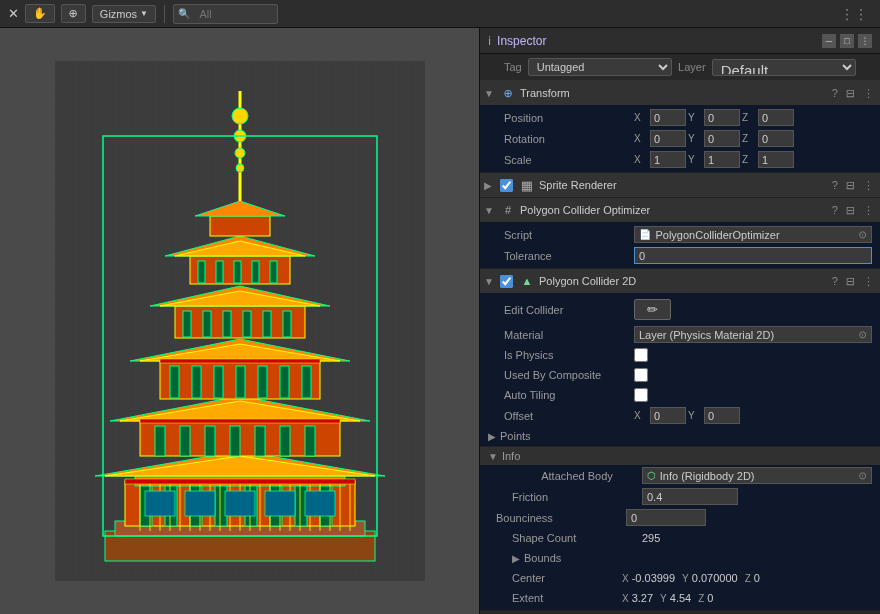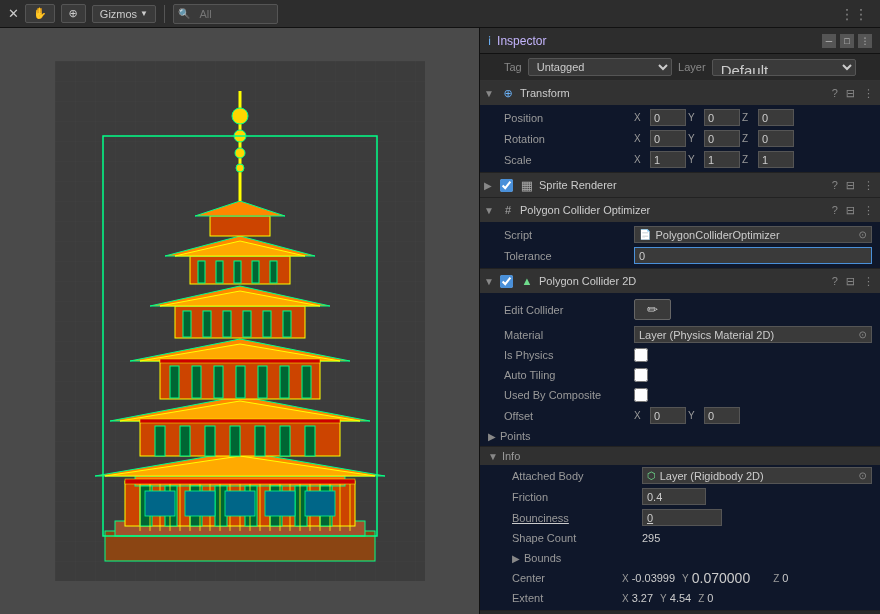--- a/index.html
+++ b/index.html
@@ -376,28 +376,28 @@
 
           <div class="prop-row">
             <span class="prop-label">Is Physics</span>
             <div class="prop-value">
               <input type="checkbox" class="checkbox" style="">
             </div>
           </div>
 
 
           <div class="prop-row">
+            <span class="prop-label">Used By Composite</span>
+            <div class="prop-value">
+              <input type="checkbox" class="checkbox" style="">
+            </div>
+          </div>
+
+          <div class="prop-row">
             <span class="prop-label">Auto Tiling</span>
-            <div class="prop-value">
-              <input type="checkbox" class="checkbox" style="">
-            </div>
-          </div>
-
-          <div class="prop-row">
-            <span class="prop-label">Used By Composite</span>
             <div class="prop-value">
               <input type="checkbox" class="checkbox" style="">
             </div>
           </div>
 
           <div class="prop-row">
             <span class="prop-label">Offset</span>
             <div class="prop-value xyz-group">
               <span class="xyz-label">X</span>
               <input class="xyz-input" value="0" style="">
@@ -409,39 +409,39 @@
           <div class="section-header">
             <span class="section-arrow">▶</span>
             <span class="section-label">Points</span>
           </div>
 
           <div class="info-header">
             <span class="info-expand">▼</span>
             <span class="info-label">Info</span>
           </div>
 
-          <div class="prop-row" style="padding-left:32px;">
+          <div class="prop-row" style="padding-left:32px;text-align:center;">
             <span class="prop-label">Attached Body</span>
             <div class="prop-value">
               <div class="obj-ref">
                 <span style="color:#6fdc8c;font-size:10px;">⬡</span>
-                <span>Layer (Rigidbody 2D)</span>
+                <span>Info (Rigidbody 2D)</span>
                 <span class="circle-select">⊙</span>
               </div>
             </div>
           </div>
 
           <div class="prop-row" style="padding-left:32px;">
             <span class="prop-label">Friction</span>
             <div class="prop-value">
-              <input class="prop-input" style="width: 64px;" value="0.4">
-            </div>
-          </div>
-
-          <div class="prop-row" style="padding-left:32px;text-decoration:underline;">
+              <input class="prop-input" style="width: 96px;" value="0.4">
+            </div>
+          </div>
+
+          <div class="prop-row" style="padding-left:16px;">
             <span class="prop-label">Bounciness</span>
             <div class="prop-value">
               <input class="prop-input" style="width: 80px;" value="0">
             </div>
           </div>
 
           <div class="prop-row" style="padding-left:32px;">
             <span class="prop-label">Shape Count</span>
             <div class="prop-value">
               <span>295</span>
@@ -452,21 +452,21 @@
             <span class="section-arrow">▶</span>
             <span class="section-label">Bounds</span>
           </div>
 
           <div class="sub-prop-row">
             <span class="sub-label">Center</span>
             <div style="display:flex;align-items:center;gap:3px;flex:1;">
               <span style="color:#9a9a9a;font-size:10px;">X</span>
               <span style="color:#ccc;font-size:11px;margin-right:4px;">-0.03999</span>
               <span style="color:#9a9a9a;font-size:10px;">Y</span>
-              <span style="color:#ccc;font-size:14px;margin-right:20px;">0.070000</span>
+              <span style="color:#ccc;font-size:11px;margin-right:4px;">0.070000</span>
               <span style="color:#9a9a9a;font-size:10px;">Z</span>
               <span style="color:#ccc;font-size:11px;">0</span>
             </div>
           </div>
 
           <div class="sub-prop-row">
             <span class="sub-label">Extent</span>
             <div style="display:flex;align-items:center;gap:3px;flex:1;">
               <span style="color:#9a9a9a;font-size:10px;">X</span>
               <span style="color:#ccc;font-size:11px;margin-right:4px;">3.27</span>

